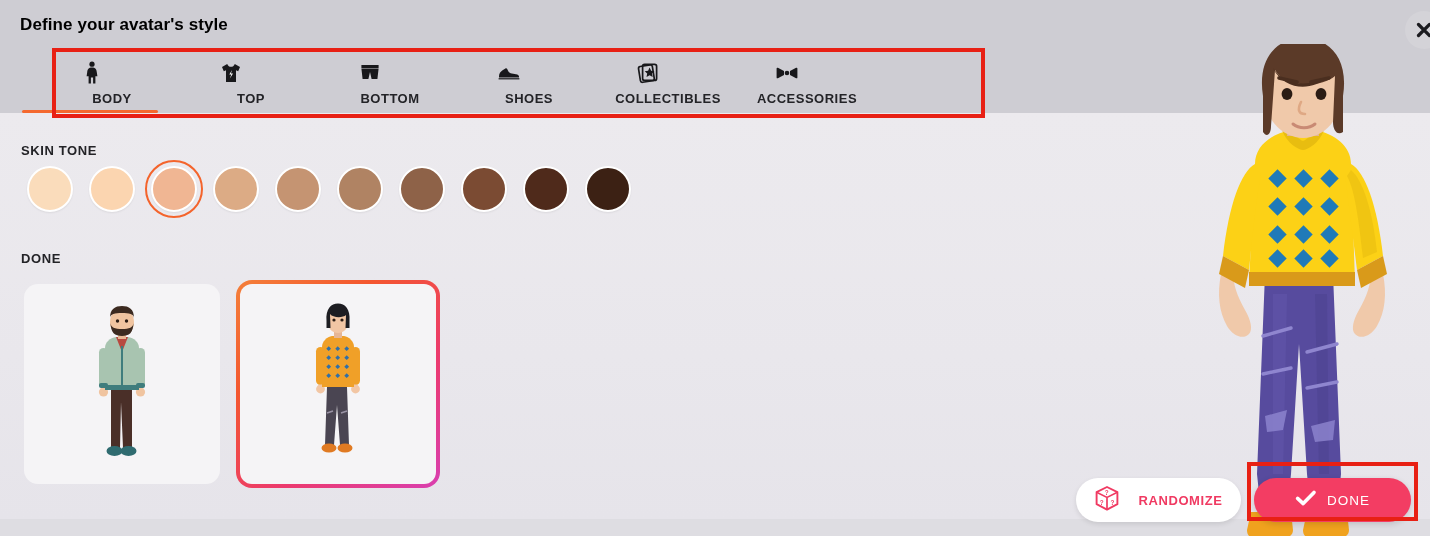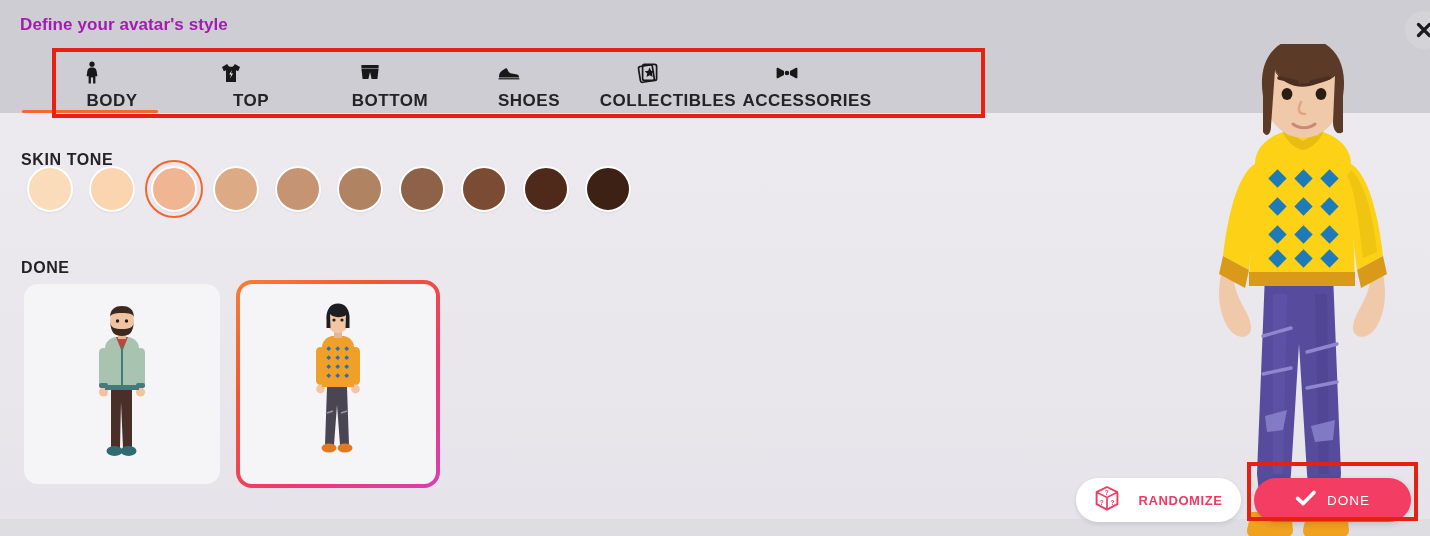--- a/index.html
+++ b/index.html
@@ -26,21 +26,21 @@
     width: 1430px;
     height: 113px;
     background: #cecdd3;
   }
   .page-title {
     position: absolute;
     left: 20px;
     top: 15px;
     font-size: 17px;
     font-weight: bold;
-    color: #a21caf;
+    color: #000000;
     letter-spacing: 0.1px;
     white-space: nowrap;
   }
 
   
   .close-btn {
     position: absolute;
     right: -13px;
     top: 11px;
     width: 38px;
@@ -79,21 +79,21 @@
   .tab-icon {
     height: 24px;
     display: flex;
     align-items: center;
     justify-content: center;
     color: #18181b;
   }
   .tab-icon svg { display: block; }
   .tab-label {
     margin-top: 6px;
-    font-size: 17px;
+    font-size: 13px;
     font-weight: bold;
     letter-spacing: 0.5px;
     color: #232327;
     white-space: nowrap;
     padding-left: 41px;
   }
   .tab-underline {
     position: absolute;
     left: 22px;
     top: 110px;
@@ -116,25 +116,24 @@
     position: absolute;
     left: 0;
     top: 519px;
     width: 1430px;
     height: 17px;
     background: #dedde2;
   }
 
   .section-label {
     position: absolute;
-    font-size: 16px;
+    font-size: 13px;
     font-weight: bold;
     letter-spacing: 0.6px;
     color: #232327;
-    margin-top: 8px;
   }
   .lbl-skin { left: 21px; top: 143px; }
   .lbl-shape { left: 21px; top: 251px; }
 
   
   .skin-row {
     position: absolute;
     left: 27px;
     top: 166px;
     display: flex;

